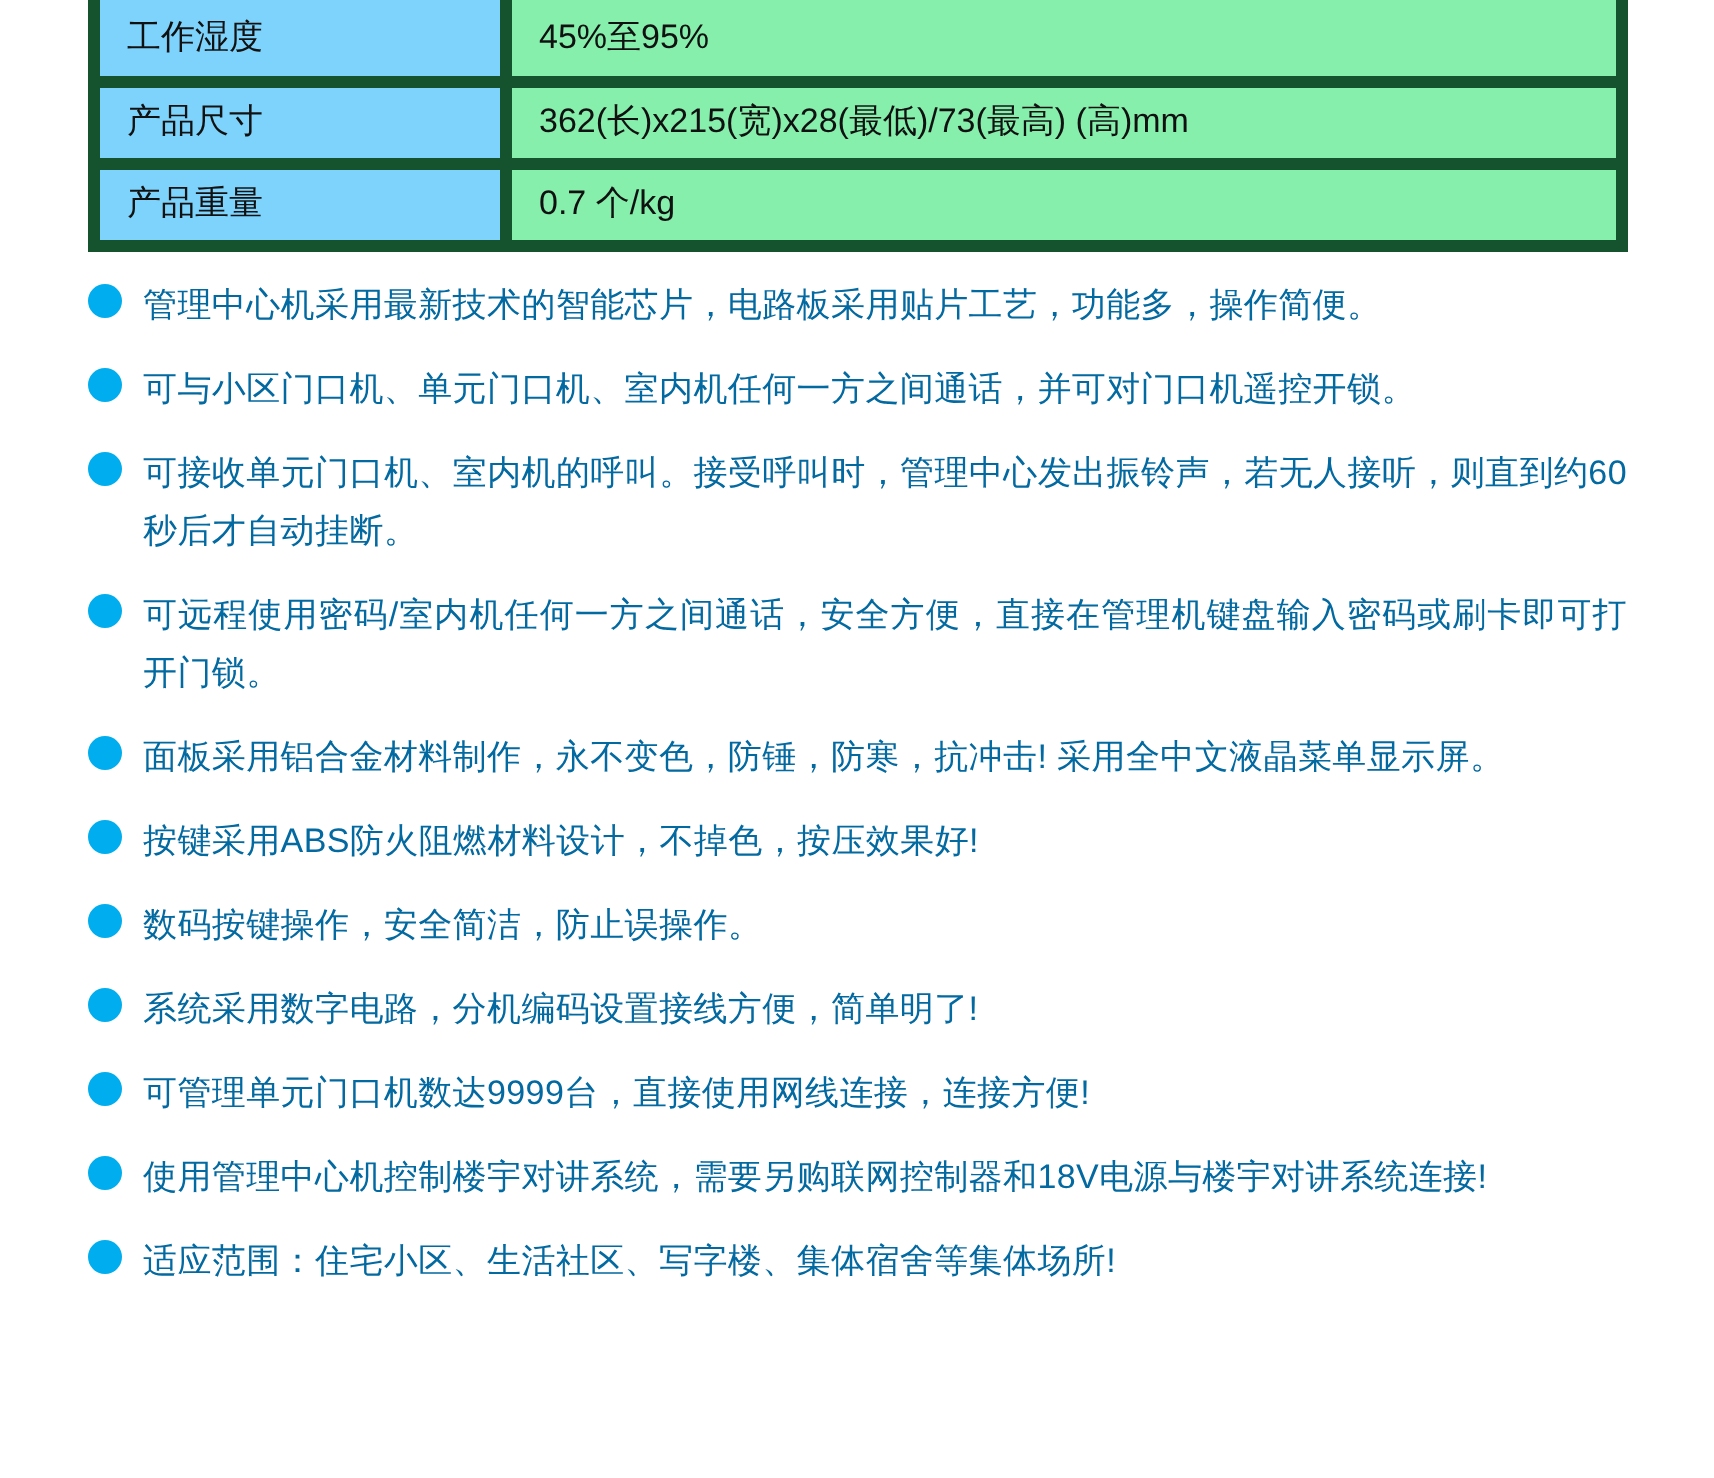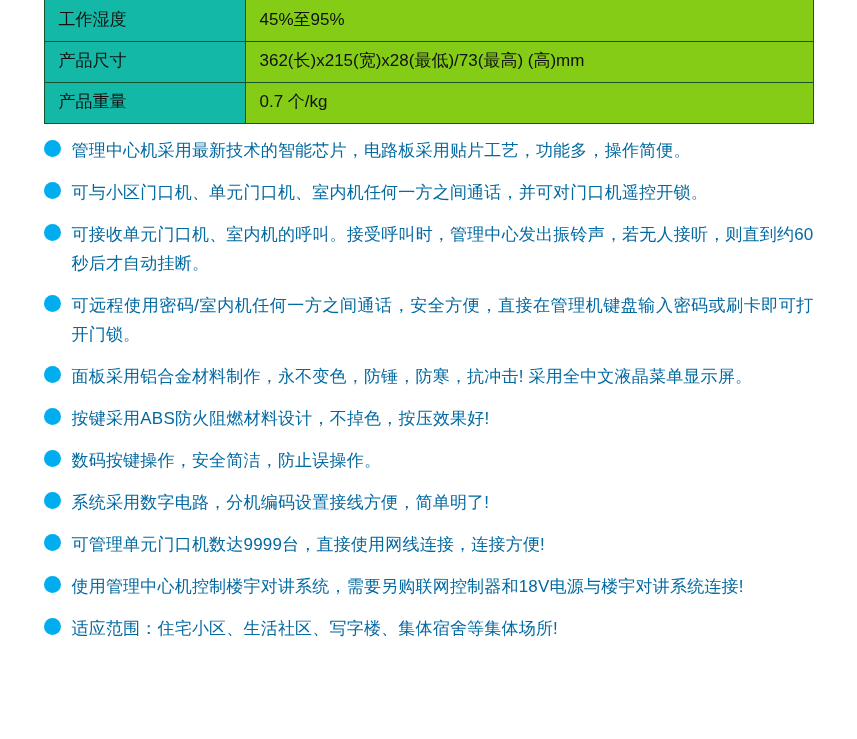--- a/index.html
+++ b/index.html
@@ -25,34 +25,34 @@
   .spec-table {
     width: 770px;
     margin: 0 auto;
     border-collapse: collapse;
     table-layout: fixed;
   }
   .spec-table tr {
     height: 41px;
   }
   .spec-table td {
-    border: 1px solid #14532d;
+    border: 6px solid #14532d;
     font-size: 17px;
     line-height: 1.3;
     padding: 0 14px;
     vertical-align: middle;
     white-space: nowrap;
   }
   .spec-table td.label {
     width: 172px;
-    background: #14b8a6;
+    background: #7dd3fc;
     color: #111111;
   }
   .spec-table td.value {
-    background: #84cc16;
+    background: #86efac;
     color: #111111;
   }
   
   .spec-table tr.first td {
     border-top: none;
   }
 
   
   .features {
     width: 770px;

